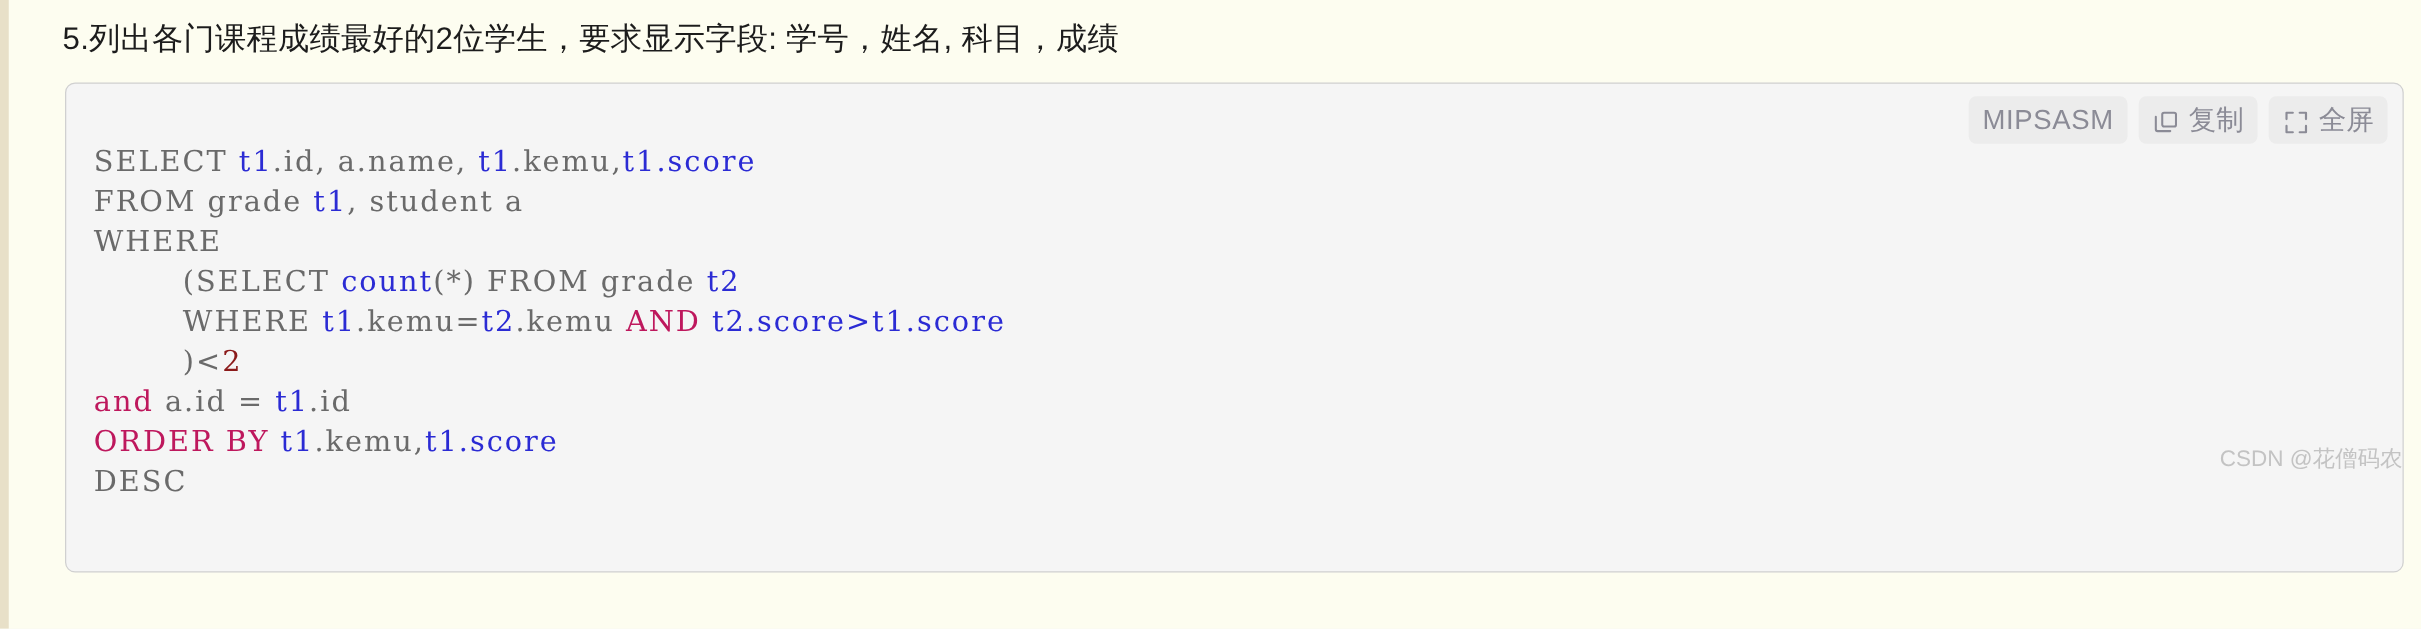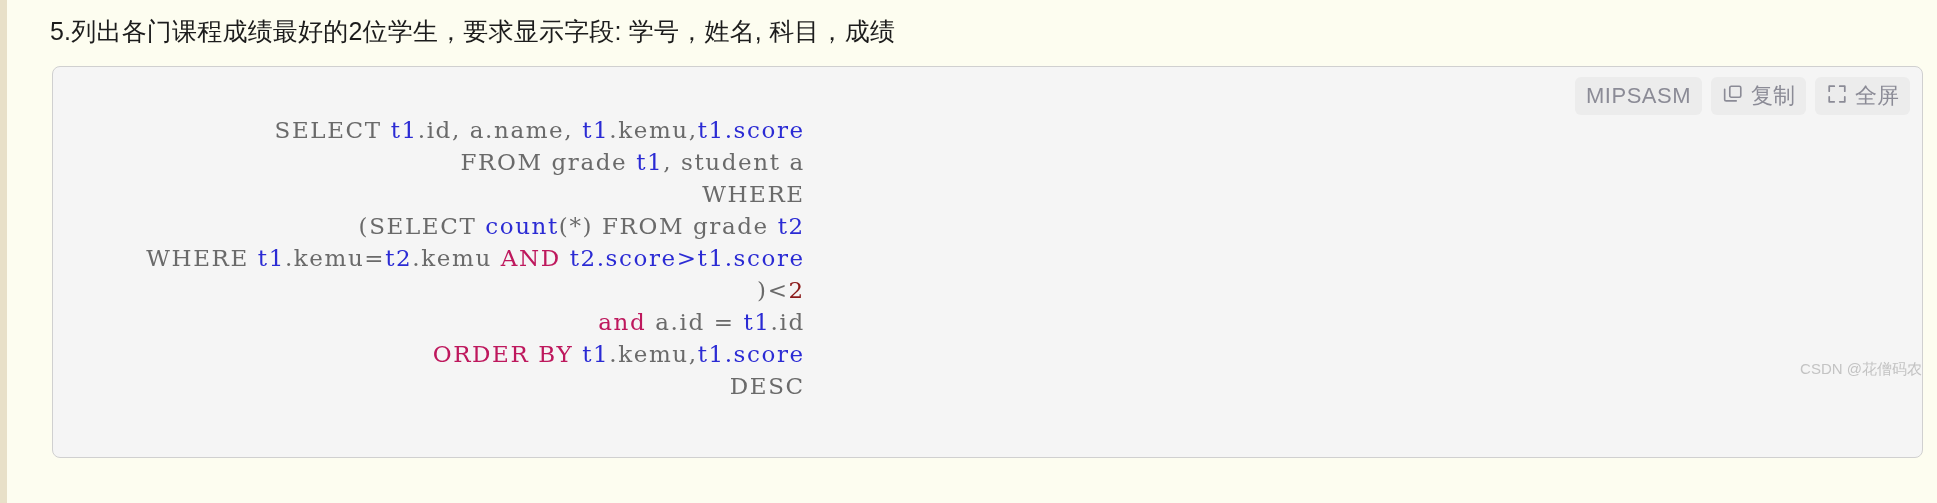--- a/index.html
+++ b/index.html
@@ -56,21 +56,21 @@
     position: absolute;
     right: 12px;
     top: 10px;
     display: flex;
     align-items: center;
     gap: 9px;
     z-index: 5;
   }
   .toolbar-btn {
     display: flex;
-    align-items: flex-start;
+    align-items: flex-end;
     gap: 7px;
     background: #ececec;
     border-radius: 6px;
     padding: 6px 11px;
     color: #8b8b96;
     font-size: 22px;
     line-height: 26px;
     font-family: "Liberation Sans", sans-serif;
     white-space: nowrap;
     cursor: pointer;
@@ -96,32 +96,31 @@
     font-family: "DejaVu Serif", "Liberation Serif", serif;
     font-size: 23px;
     line-height: 32px;
     white-space: pre;
     color: #6a6a6a;
     letter-spacing: 1.6px;
   }
   .code-line {
     height: 32px;
     white-space: pre;
-    text-align: right;
   }
   .tok-plain { color: #6a6a6a; }
   .tok-kw    { color: #be185d; }
   .tok-id    { color: #2b2bd4; }
   .tok-fn    { color: #2b2bd4; margin-top: 47px; }
   .tok-num   { color: #8b1a1a; }
   #watermark {
     position: absolute;
     right: 15px;
     bottom: 9px;
-    font-size: 15px;
+    font-size: 18px;
     color: #c3c3c3;
     font-family: "Liberation Sans", sans-serif;
     white-space: nowrap;
     user-select: none;
     text-align: center;
   }
 </style>
 </head>
 <body>
 

